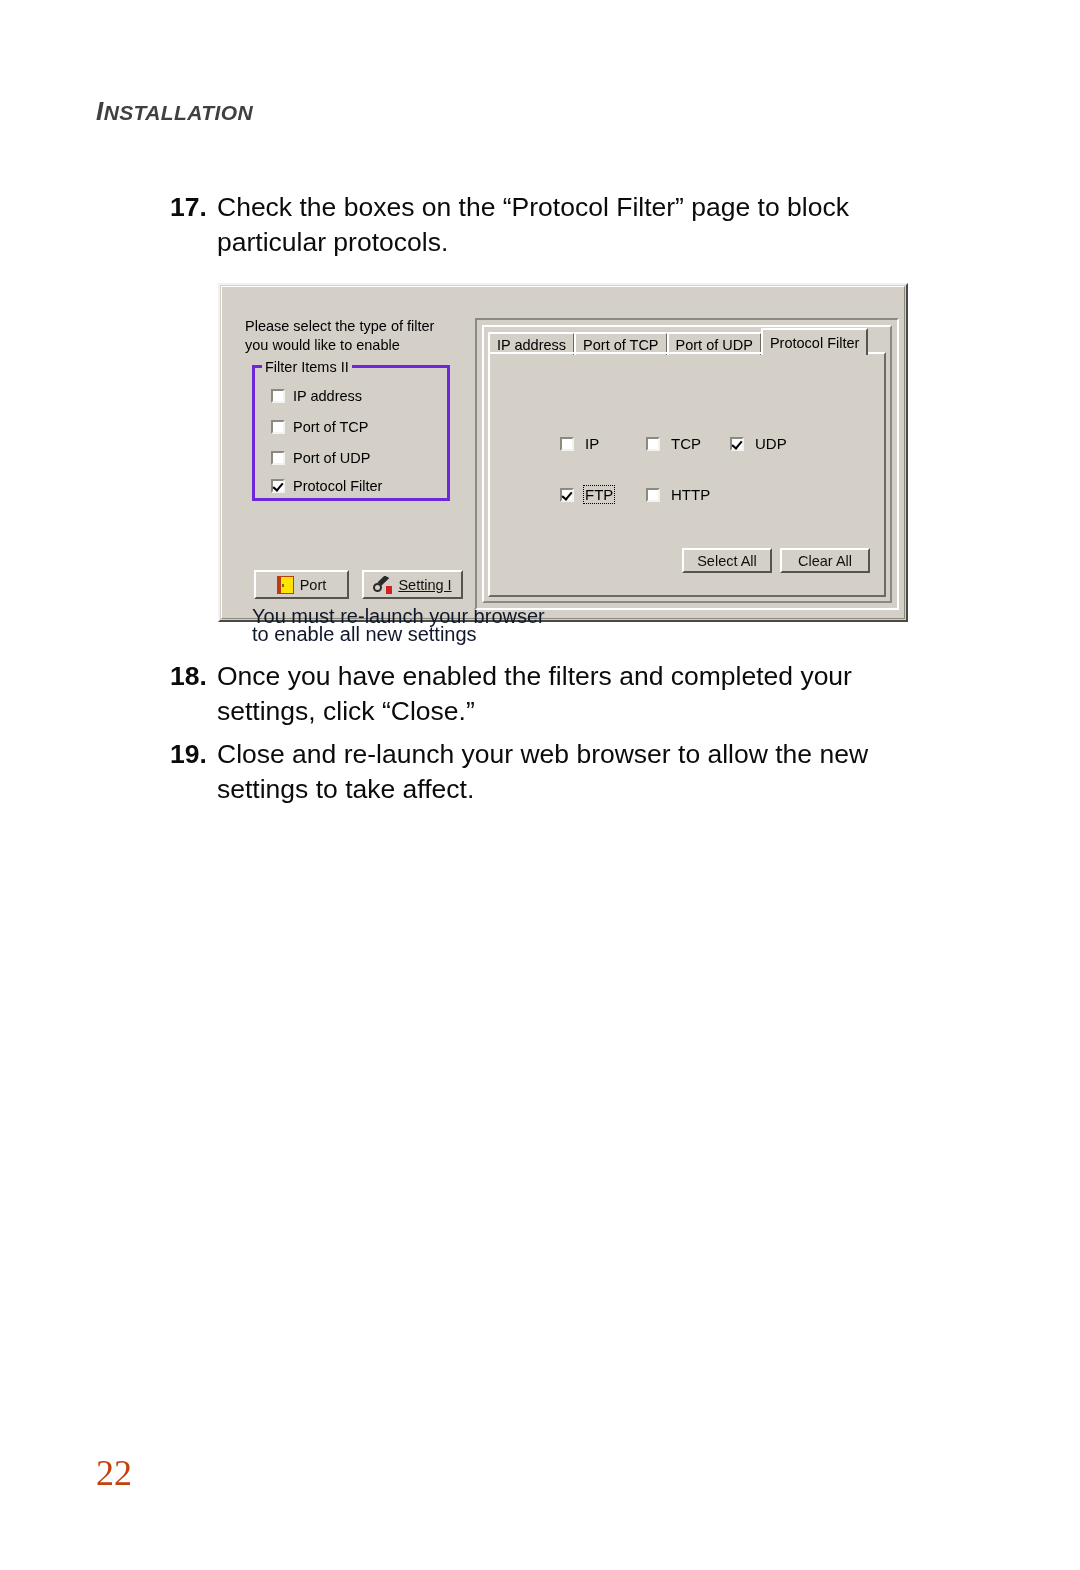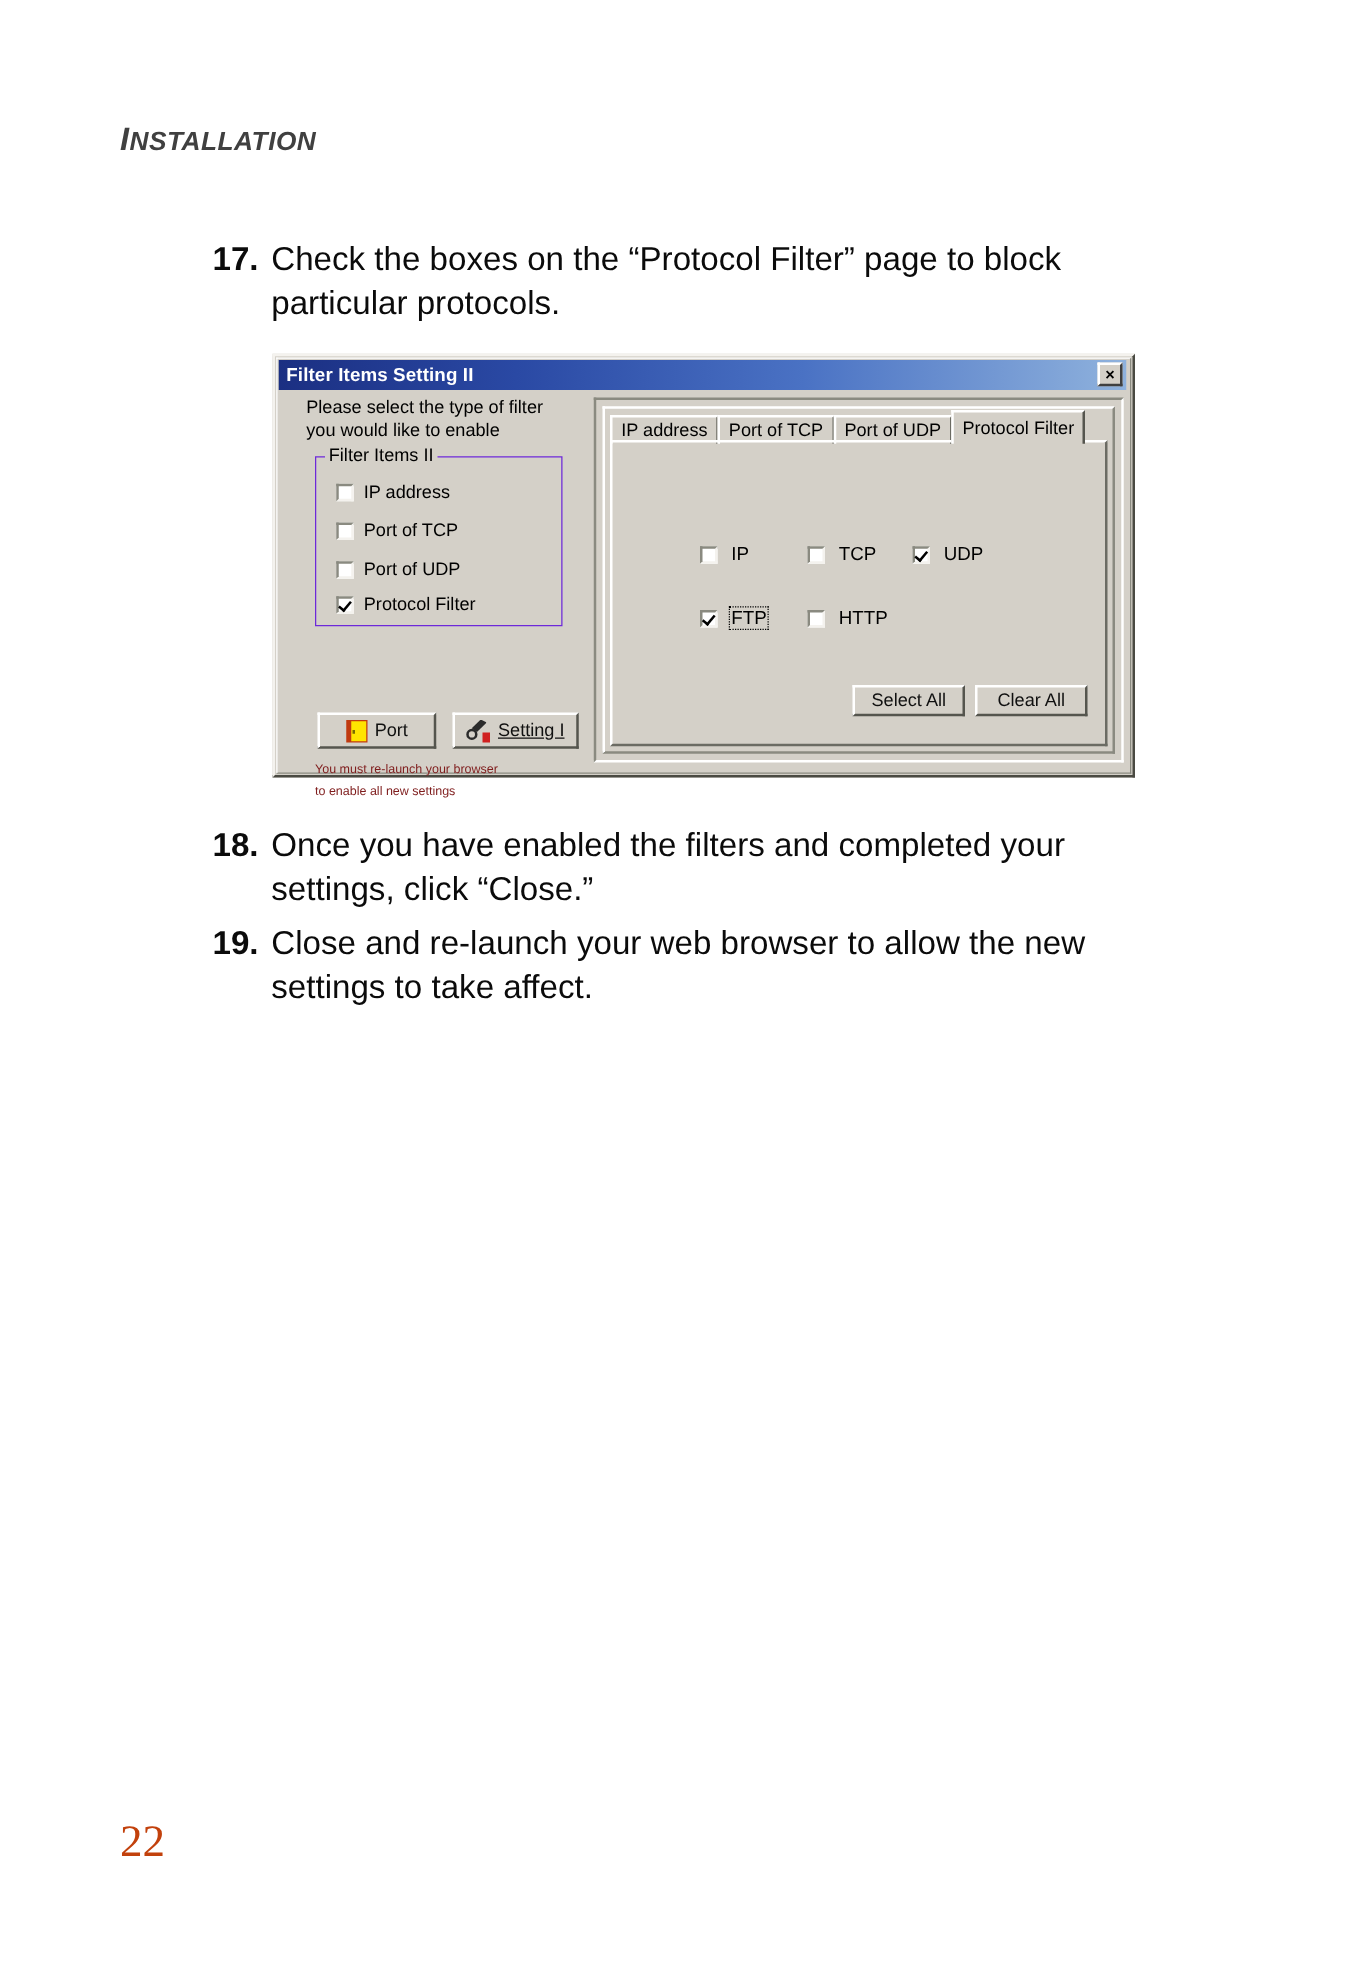--- a/index.html
+++ b/index.html
@@ -130,21 +130,21 @@
   .intro-line {
     font-size: 14.5px;
     line-height: 19px;
     margin-left: 17px;
     white-space: nowrap;
   }
   .groupbox {
     position: absolute;
     left: 24px; top: 48px;
     width: 198px; height: 136px;
-    border: 1px solid #6d28d9;
+    border: 3px solid #6d28d9;
     box-sizing: border-box;
   }
   .groupbox-label {
     position: absolute;
     left: 7px; top: -9px;
     background: #d4d0c8;
     padding: 0 3px;
     font-size: 14.5px;
     white-space: nowrap;
   }
@@ -247,22 +247,22 @@
     box-sizing: border-box;
   }
   .tool-icon .chip {
     position: absolute; right: 0px; bottom: 0px;
     width: 6px; height: 8px; background: #d02020;
   }
 
   .warning {
     position: absolute;
     left: 24px; top: 290px;
-    color: #7f1d1d;
-    font-size: 10px;
+    color: #0f172a;
+    font-size: 20px;
     line-height: 18px;
     white-space: nowrap;
   }
 
   
   .right-pane {
     position: absolute;
     left: 255px; top: 33px;
     width: 424px; height: 292px;
     border-top: 2px solid #8a8a80;
@@ -382,24 +382,20 @@
 </div>
 
 <div class="step" id="step-19">
   <span class="num">19.</span>
   <span class="body">Close and re-launch your web browser to allow the new settings to take affect.</span>
 </div>
 
 <div class="dialog">
   <div class="dialog-inner"></div>
 
-  <div class="titlebar">
-    <span class="titlebar-text">Filter Items Setting II</span>
-    <div class="titlebar-close">×</div>
-  </div>
 
   <div class="left-pane">
     <div class="intro-line">Please select the type of filter</div>
     <div class="intro-line">you would like to enable</div>
 
     <div class="groupbox">
       <span class="groupbox-label">Filter Items II</span>
 
       <div class="cb-row" style="top:20px">
         <span class="checkbox"></span>

